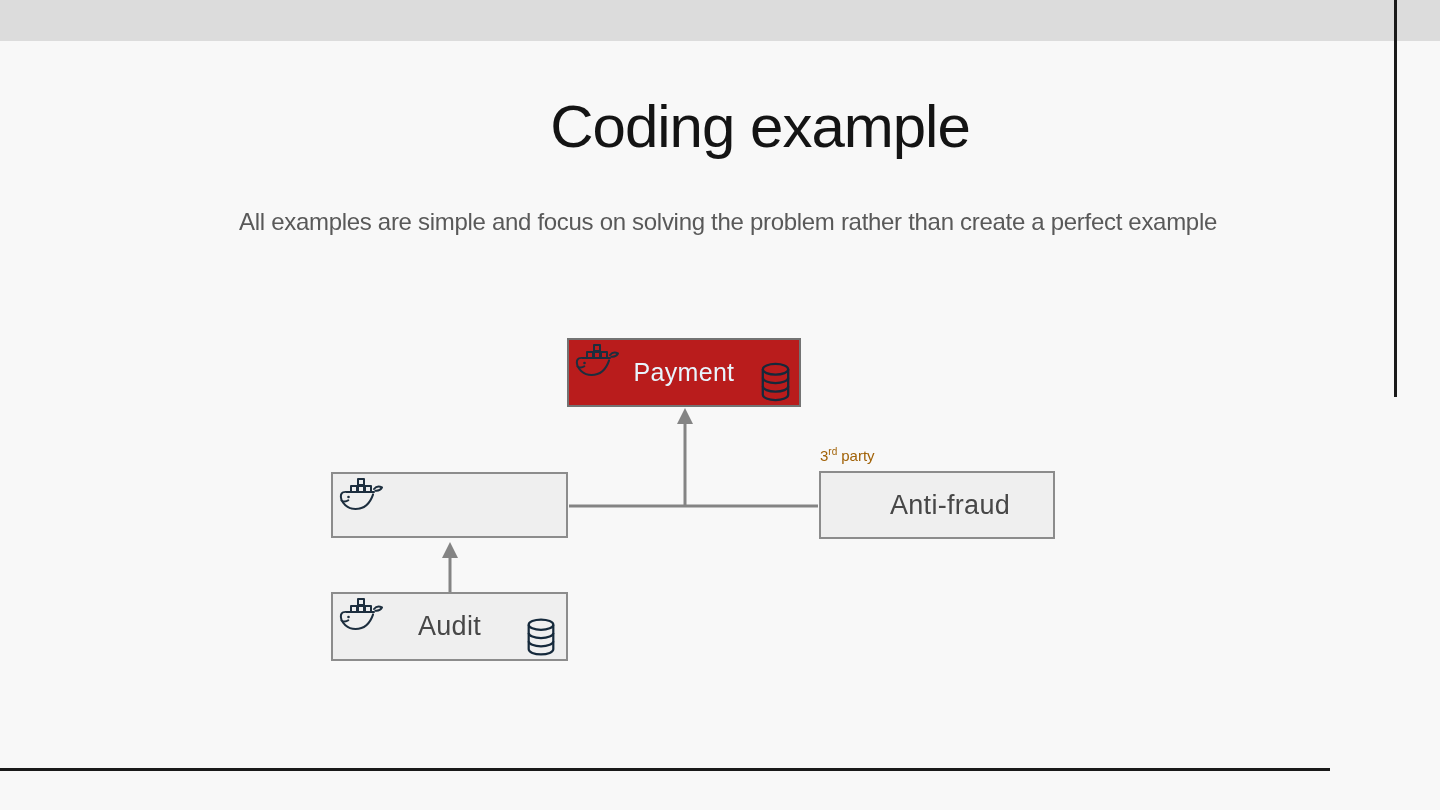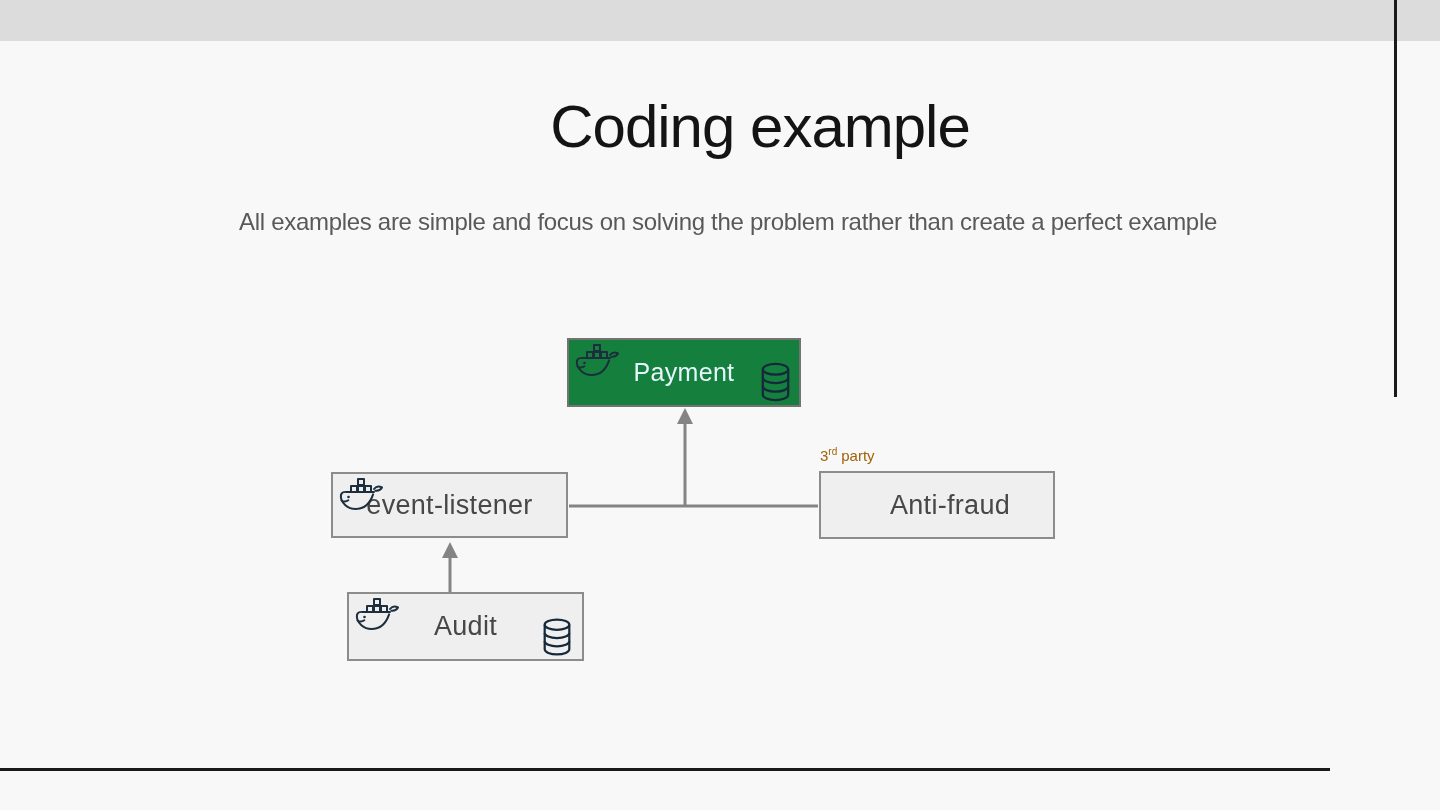--- a/index.html
+++ b/index.html
@@ -60,27 +60,27 @@
     justify-content: center;
   }
   .node-label {
     font-size: 27px;
     font-weight: 300;
     letter-spacing: 0.3px;
     color: #474747;
   }
   .node-payment {
     left: 567px; top: 338px; width: 234px; height: 69px;
-    background: #15803d;
+    background: #b91c1c;
     border-color: #737373;
   }
   .node-payment .node-label { color: #e8f5fd; font-size: 25px; }
   .node-event-listener { left: 331px; top: 472px; width: 237px; height: 66px; }
   .node-anti-fraud { left: 819px; top: 471px; width: 236px; height: 68px; padding-left: 26px; }
-  .node-audit { left: 331px; top: 592px; width: 237px; height: 69px; margin-left: 16px; }
+  .node-audit { left: 331px; top: 592px; width: 237px; height: 69px; }
   .docker-icon {
     position: absolute; left: 5px; top: 3px;
     width: 46px; height: 36px;
     color: #1d2e3e;
   }
   .db-icon {
     position: absolute;
     color: #15293b;
   }
   .node-payment .db-icon { right: 7px; bottom: 2px; width: 33px; height: 42px; }
@@ -152,21 +152,20 @@
       <rect x="13" y="9" width="6" height="6"></rect>
       <rect x="20" y="9" width="6" height="6"></rect>
       <rect x="27" y="9" width="6" height="6"></rect>
       <rect x="20" y="2" width="6" height="6"></rect>
       <path d="M36 12 c2 -2.5 5 -3 8 -1.5 c-1.5 2.6 -3.6 3.6 -6.6 3.2"></path>
       <path d="M9 15 c-3 -0.5 -5.5 0.8 -6 2.8 c-0.7 3.2 1.2 7.5 4.4 10.4 c2.8 2.5 6.3 3.8 10.1 3.8 c8.2 0 14.6 -5.6 17.6 -14.6"></path>
       <path d="M3.5 23.5 c2.2 1.4 4.8 1.3 6.8 -0.2"></path>
     </g>
     <circle cx="10.5" cy="20" r="1.3" fill="currentColor"></circle>
   </svg>
-  <span class="node-label">event-listener</span>
 </div>
 
 <div class="node node-anti-fraud">
   <span class="node-label">Anti-fraud</span>
 </div>
 
 <div class="node node-audit">
   <svg class="docker-icon" viewBox="0 0 46 36" xmlns="http://www.w3.org/2000/svg">
     <g fill="none" stroke="currentColor" stroke-width="2" stroke-linecap="round" stroke-linejoin="round">
       <path d="M9 15 h27"></path>

